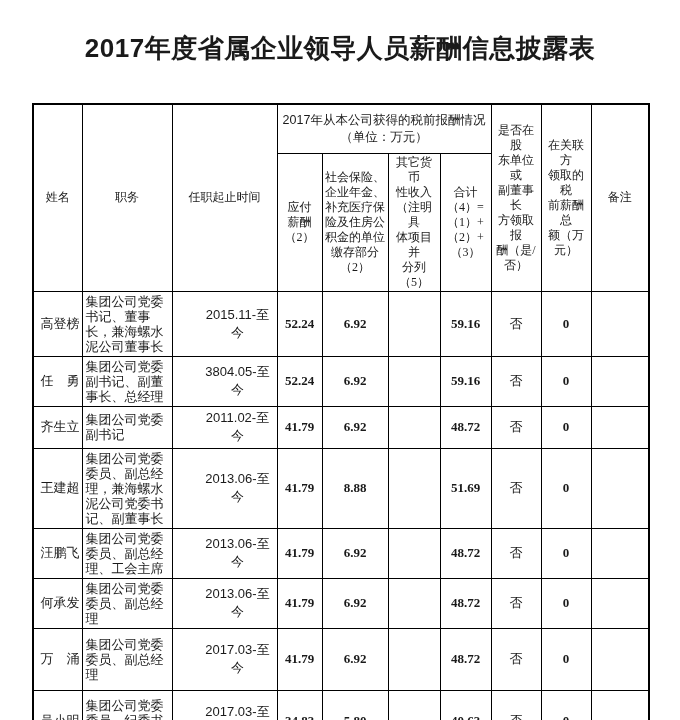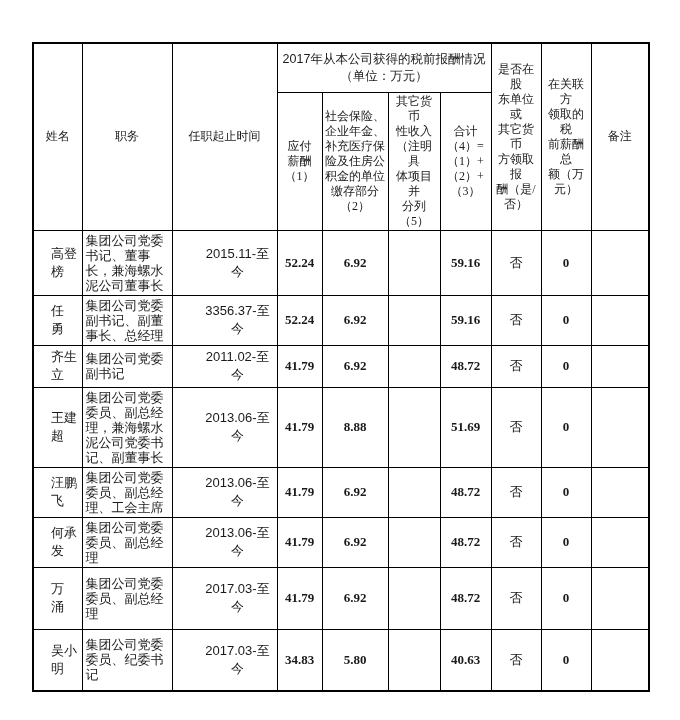--- a/index.html
+++ b/index.html
@@ -46,40 +46,41 @@
   tr.r5{height:46px;}
   tr.r6{height:50px;}
   tr.r7{height:62px;}
   tr.r8{height:62px;}
   .group-head div{line-height:17px;font-size:12.5px;}
   .num{
     font-family:"Liberation Sans", sans-serif;
     font-weight:normal;
   }
   td.name{
-    font-size:13px;text-align:left;padding-left:17px;
+    font-size:13px;text-align:right;padding-left:3px;
   }
   td.pos{
     font-size:13px;line-height:15px;text-align:left;
     padding:2px 3px;white-space:pre-line;
   }
   td.term{font-size:13px;padding-left:28px;}
   td.term .num{font-size:13px;}
   td.val{
     font-size:13px;
     font-family:Liberation Serif, serif;
     font-weight:bold;
   }
   td.cnval{font-size:13px;}
 </style>
 </head>
 <body>
 
 <div class="page">
 
+  <h1 class="page-title">2017年度省属企业领导人员薪酬信息披露表</h1>
 
   <table class="salary">
     <colgroup>
       <col style="width:49px">
         <col style="width:90px">
         <col style="width:105px">
       <col style="width:45px">
         <col style="width:66px">
         <col style="width:52px">
       <col style="width:51px">
@@ -91,35 +92,35 @@
       <tr class="hr1">
         <th rowspan="2">姓名</th>
         <th rowspan="2">职务</th>
         <th rowspan="2">任职起止时间</th>
         <th colspan="4" class="group-head">
           <div><span class="num">2017</span><span>年从本公司获得的税前报酬情况</span></div>
           <div>（单位：万元）</div>
         </th>
         <th rowspan="2" class="pre">是否在股
 东单位或
-其它货币
+副董事长
 方领取报
 酬（是/
 否）</th>
         <th rowspan="2" class="pre">在关联方
 领取的税
 前薪酬总
 额（万
 元）</th>
         <th rowspan="2">备注</th>
       </tr>
       <tr class="hr2">
         <th class="pre">应付
 薪酬
-（1）</th>
+（2）</th>
         <th class="pre">社会保险、
 企业年金、
 补充医疗保
 险及住房公
 积金的单位
 缴存部分
 （2）</th>
         <th class="pre">其它货币
 性收入
 （注明具
@@ -147,21 +148,21 @@
         <td class="val">59.16</td>
         <td class="cnval">否</td>
         <td class="val">0</td>
         <td></td>
       </tr>
       <tr class="r2">
         <td class="name">任　勇</td>
         <td class="pos">集团公司党委
 副书记、副董
 事长、总经理</td>
-        <td class="term"><span class="num">3356.37-</span><span>至今</span></td>
+        <td class="term"><span class="num">3804.05-</span><span>至今</span></td>
         <td class="val">52.24</td>
         <td class="val">6.92</td>
         <td class="val"></td>
         <td class="val">59.16</td>
         <td class="cnval">否</td>
         <td class="val">0</td>
         <td></td>
       </tr>
       <tr class="r3">
         <td class="name">齐生立</td>

